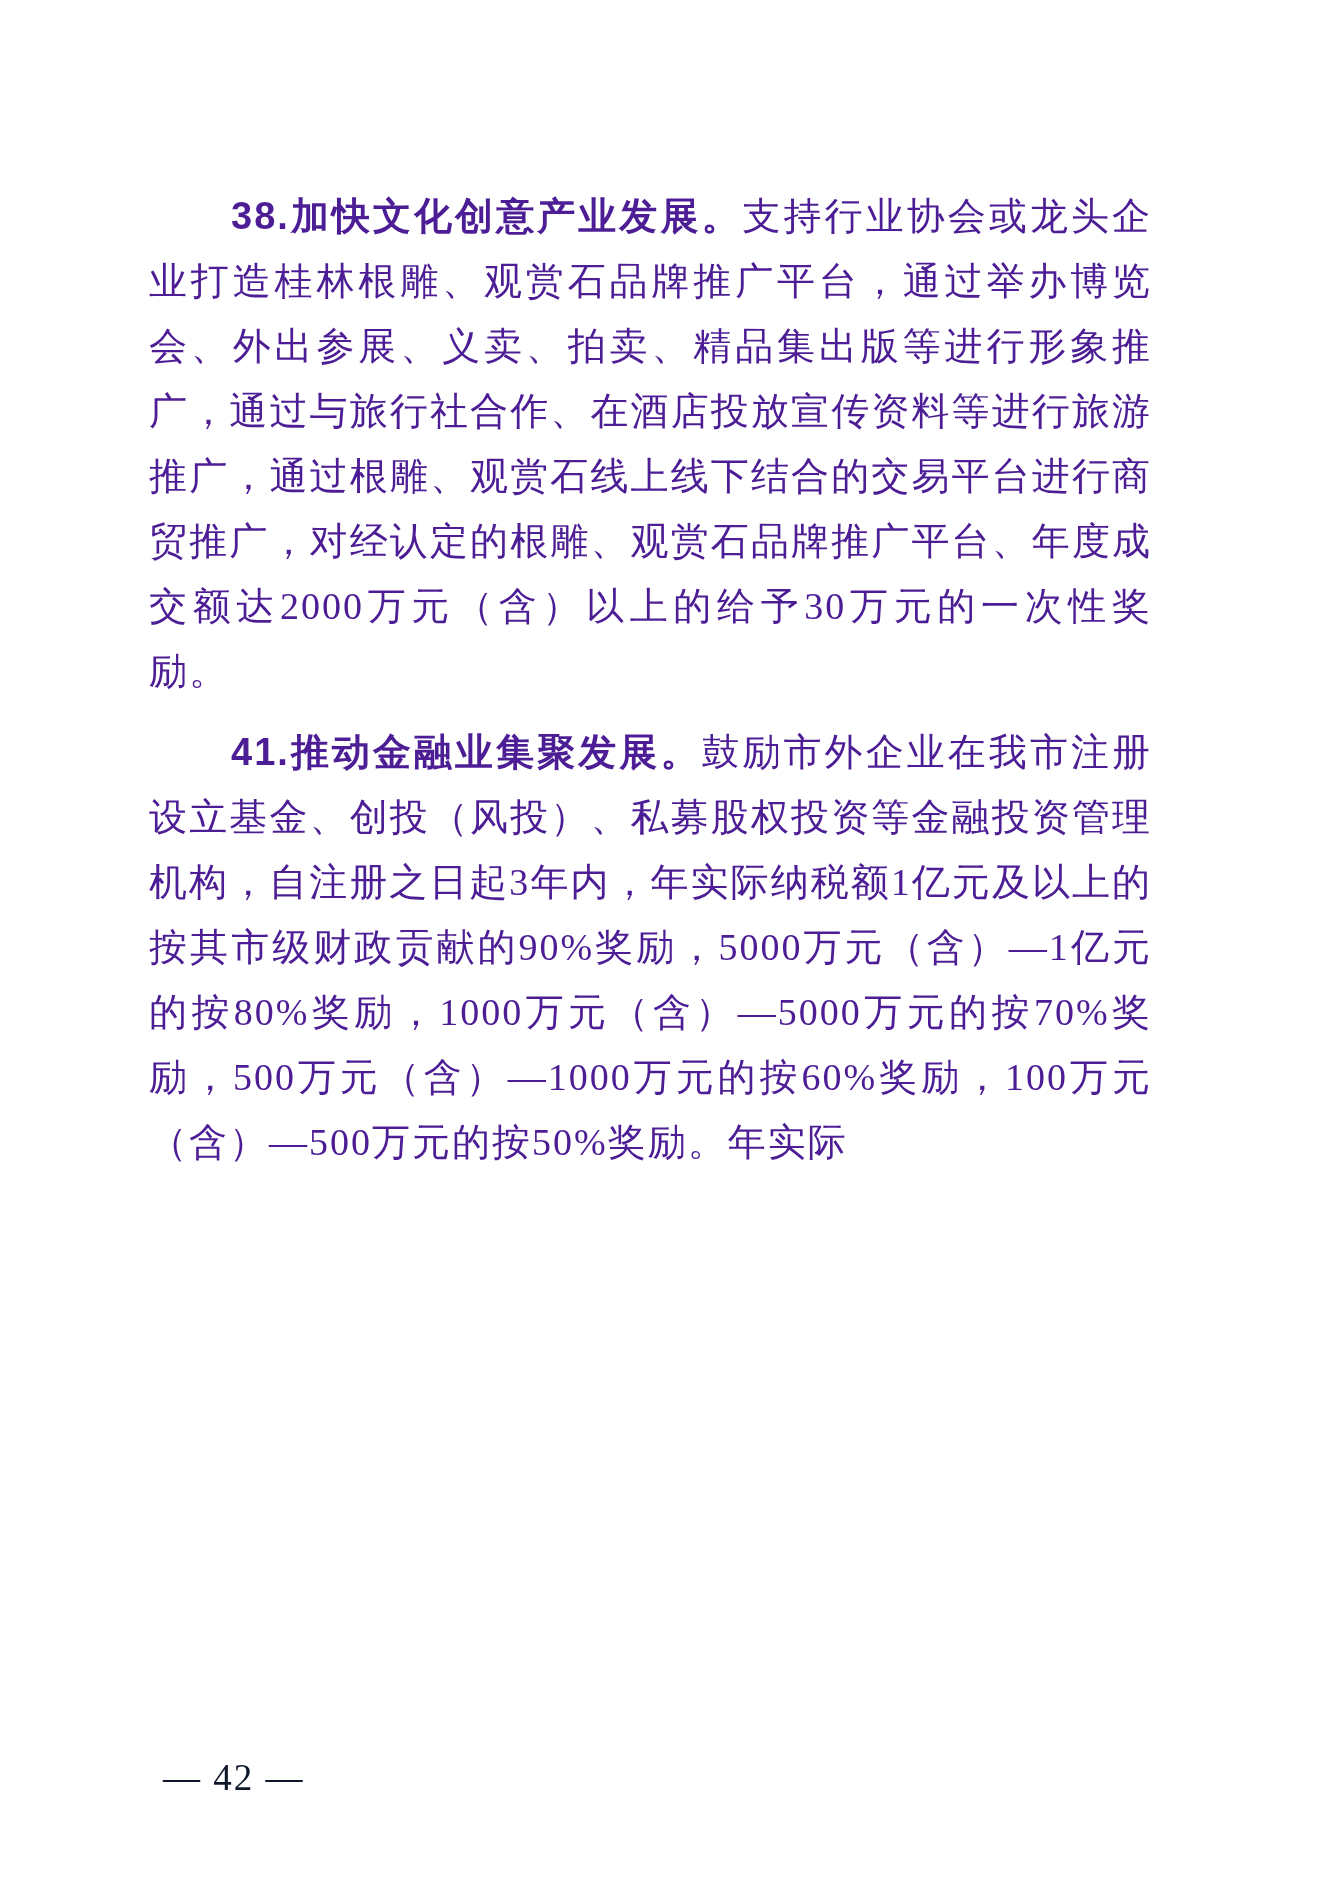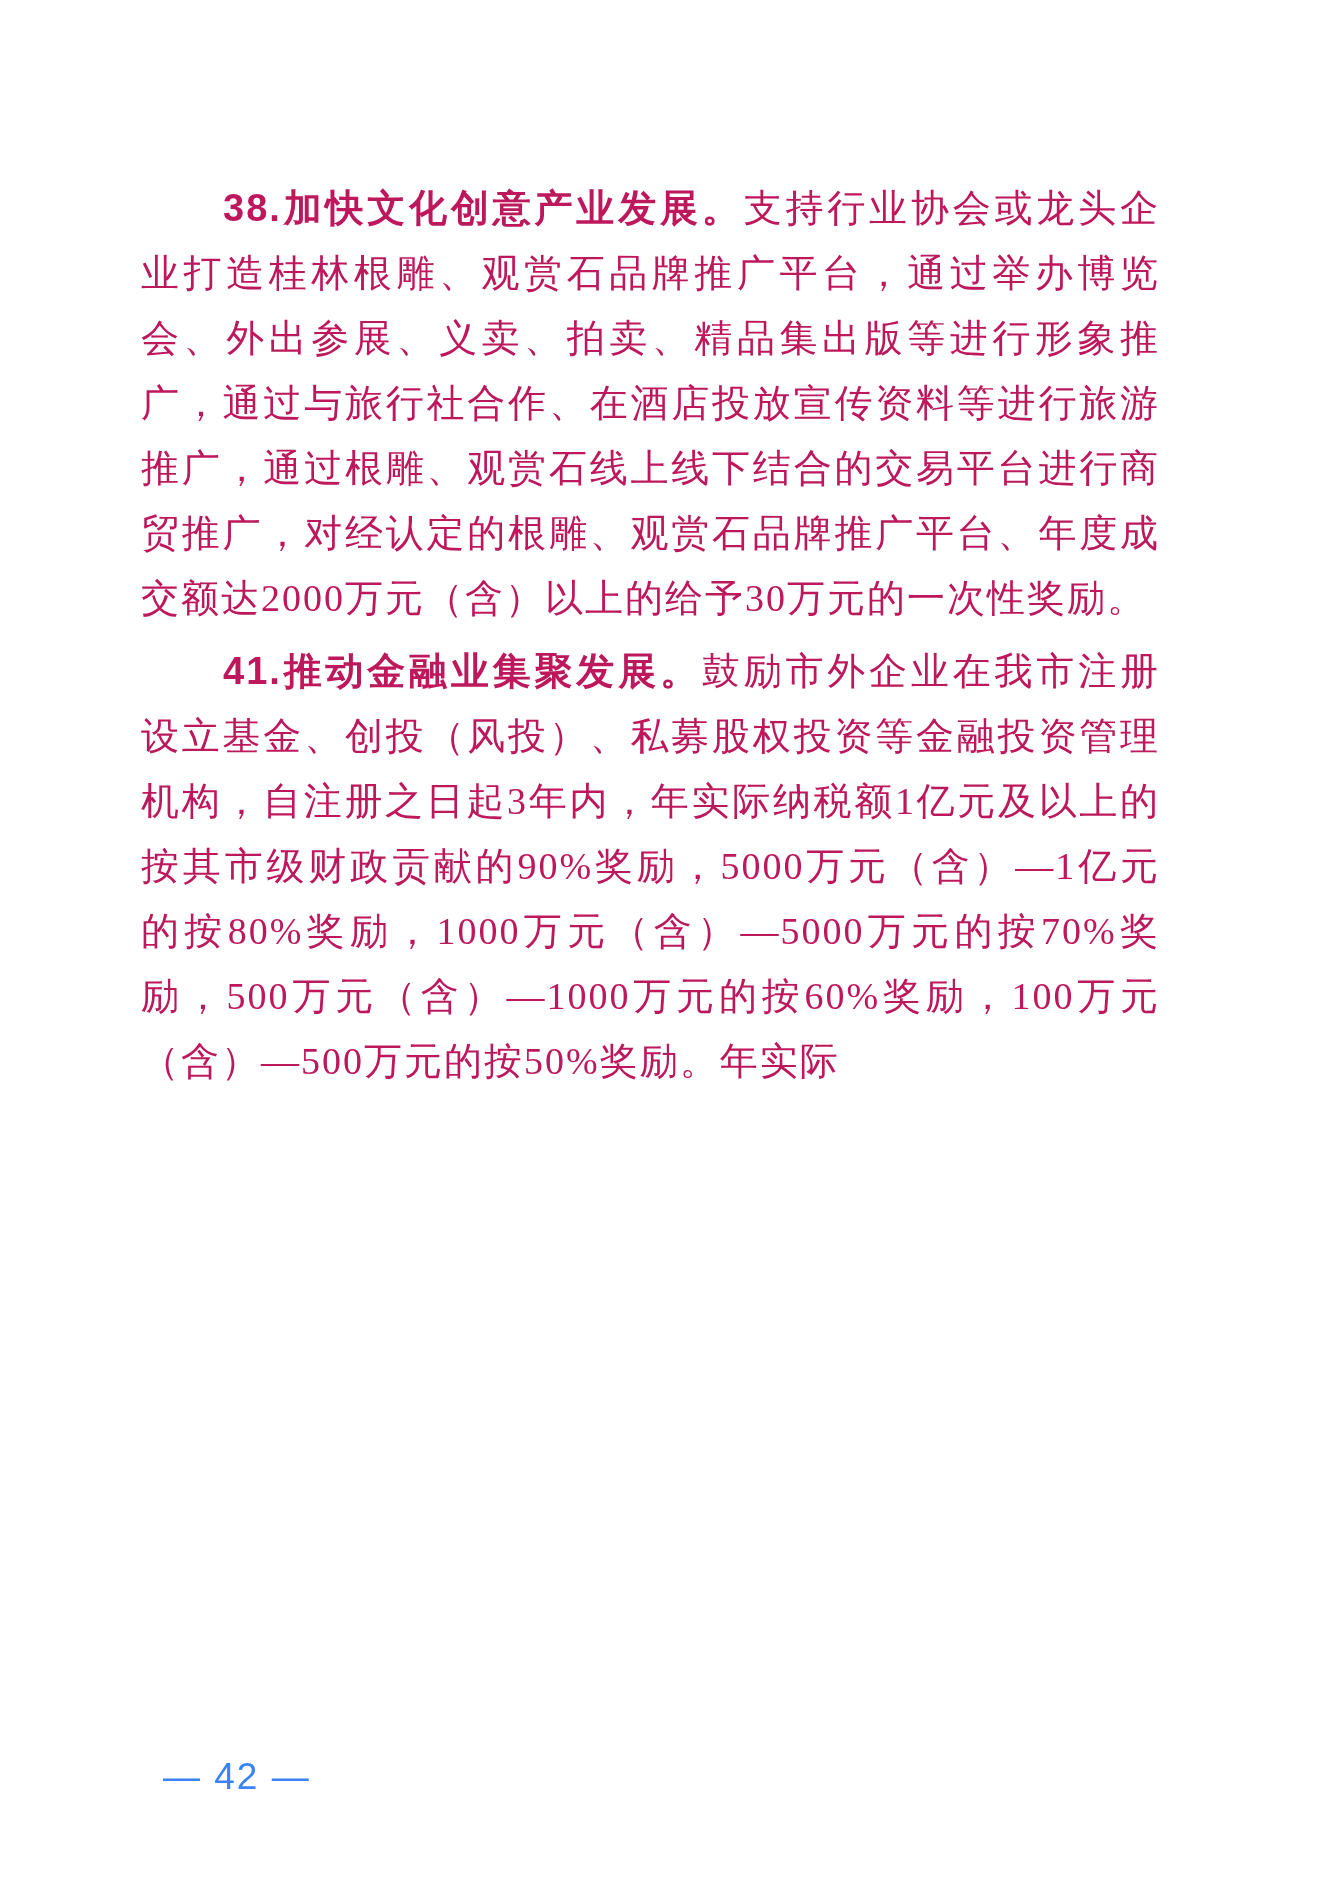--- a/index.html
+++ b/index.html
@@ -14,42 +14,42 @@
     background: #ffffff;
     overflow: hidden;
   }
   .content {
     position: absolute;
     left: 133px;
     top: 168px;
     width: 1035px;
   }
   .para {
-    margin: 8px;
+    margin: 16px;
     padding: 0;
     font-family: "Liberation Serif", "DejaVu Serif", serif;
     font-size: 38px;
     line-height: 65px;
-    color: #be185d;
+    color: #4c1d95;
     text-align: justify;
     text-justify: inter-character;
     text-indent: 82px;
     letter-spacing: 2px;
   }
   .para .lead {
     font-weight: 700;
     font-family: "Liberation Sans", "DejaVu Sans", sans-serif;
   }
   .footer {
     position: absolute;
     left: 163px;
     top: 1756px;
-    font-family: Liberation Sans, sans-serif;
+    font-family: Liberation Serif, serif;
     font-size: 37px;
-    color: #3b82f6;
+    color: #0f172a;
     letter-spacing: 2px;
     text-align: center;
   }
 </style>
 </head>
 <body>
 
 <div class="page">
   <div class="content">
     <p class="para"><span class="lead">38.加快文化创意产业发展。</span><span>支持行业协会或龙头企业打造桂林根雕、观赏石品牌推广平台，通过举办博览会、外出参展、义卖、拍卖、精品集出版等进行形象推广，通过与旅行社合作、在酒店投放宣传资料等进行旅游推广，通过根雕、观赏石线上线下结合的交易平台进行商贸推广，对经认定的根雕、观赏石品牌推广平台、年度成交额达2000万元（含）以上的给予30万元的一次性奖励。</span></p>

